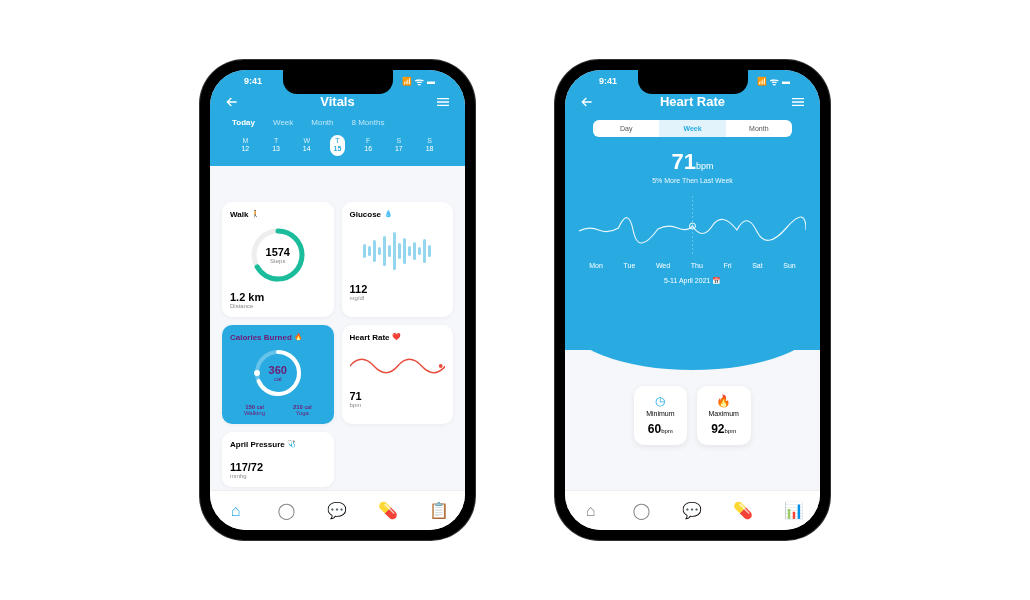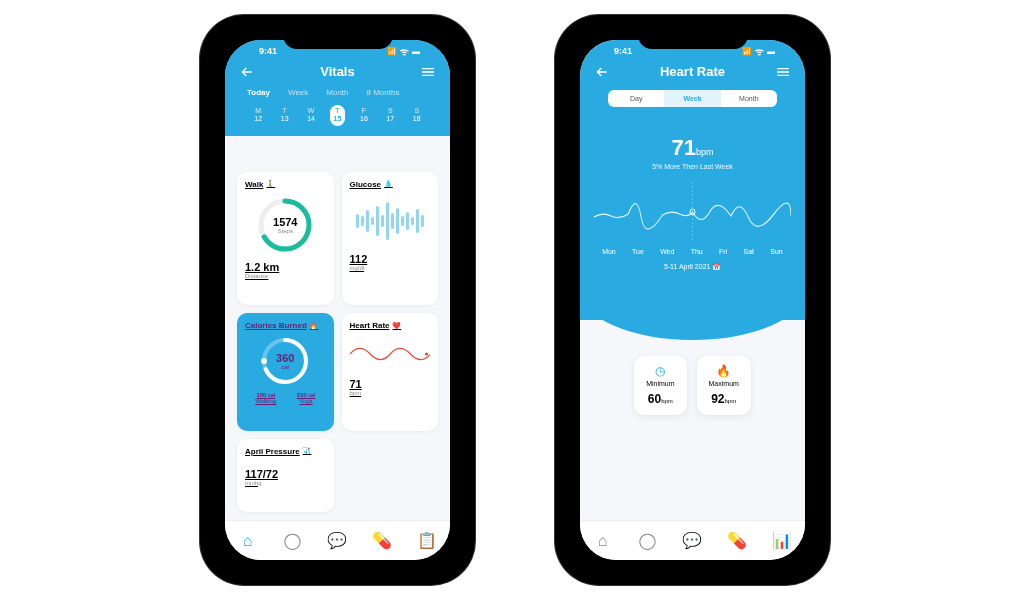--- a/index.html
+++ b/index.html
@@ -1,18 +1,18 @@
 <!DOCTYPE html>
 <html><head>
 <meta charset="utf-8">
 <style>
 * { margin: 0; padding: 0; box-sizing: border-box; font-family: -apple-system, BlinkMacSystemFont, 'Segoe UI', sans-serif; }
 body { background: #fff; width: 1030px; height: 600px; display: flex; justify-content: center; align-items: center; gap: 80px; }
 
-.phone { width: 275px; height: 570px; background: #000; border-radius: 44px; padding: 25px; position: relative; box-shadow: 0 0 0 1px #333; }
+.phone { width: 275px; height: 480px; background: #000; border-radius: 44px; padding: 10px; position: relative; box-shadow: 0 0 0 1px #333; }
 .phone::before { content: ''; position: absolute; top: 10px; left: 50%; transform: translateX(-50%); width: 110px; height: 24px; background: #000; border-radius: 0 0 14px 14px; z-index: 100; }
 .screen { width: 100%; height: 100%; background: #f5f7fa; border-radius: 36px; overflow: hidden; position: relative; display: flex; flex-direction: column; }
 
 .status-bar { height: 22px; display: flex; justify-content: space-between; align-items: center; padding: 0 16px 0 20px; font-size: 9px; font-weight: 600; color: #fff; position: relative; z-index: 10; }
 .status-icons { display: flex; gap: 3px; align-items: center; }
 .signal, .wifi, .battery { display: inline-block; }
 .signal::before { content: '📶'; font-size: 8px; }
 .wifi::before { content: 'ᯤ'; font-size: 10px; }
 .battery::before { content: '▬'; font-size: 8px; }
 
@@ -25,21 +25,21 @@
 .tabs-row { display: flex; gap: 18px; font-size: 8px; padding: 6px 8px 4px; }
 .tab-item { opacity: 0.7; cursor: pointer; }
 .tab-item.active { opacity: 1; font-weight: 700; }
 
 .days-row { display: flex; justify-content: space-around; padding: 4px 6px 2px; font-size: 7px; }
 .day-item { text-align: center; line-height: 1.2; cursor: pointer; padding: 2px 4px; border-radius: 8px; }
 .day-item.active { background: #fff; color: #29ABE2; font-weight: 700; }
 .day-label { opacity: 0.8; }
 
 .content { flex: 1; padding: 36px 12px 8px; overflow-y: auto; display: grid; grid-template-columns: 1fr 1fr; gap: 8px; }
-.card { background: #fff; border-radius: 10px; padding: 8px; box-shadow: 0 1px 4px rgba(0,0,0,0.05); text-decoration: underline; }
+.card { background: #fff; border-radius: 10px; padding: 8px; box-shadow: 0 1px 4px rgba(0,0,0,0.05); }
 .card.blue { background: #29ABE2; color: #701a75; }
 .card-title { font-size: 8px; font-weight: 700; display: flex; align-items: center; gap: 3px; }
 .card-icon { font-size: 7px; }
 
 .walk-ring { width: 60px; height: 60px; margin: 6px auto; position: relative; }
 .ring-svg { transform: rotate(-90deg); }
 .ring-center { position: absolute; top: 50%; left: 50%; transform: translate(-50%,-50%); text-align: center; }
 .ring-num { font-size: 11px; font-weight: 700; }
 .ring-lbl { font-size: 6px; color: #888; }
 
@@ -63,21 +63,21 @@
 .bottom-nav { height: 40px; background: #fff; display: flex; justify-content: space-around; align-items: center; border-top: 1px solid #eee; }
 .nav-icon { width: 18px; height: 18px; cursor: pointer; color: #888; display: flex; align-items: center; justify-content: center; }
 .nav-icon.active { color: #29ABE2; }
 
 
 .header2 { background: #29ABE2; color: #fff; padding: 0 14px; position: relative; height: 280px; }
 .header2-curve { position: absolute; bottom: -20px; left: 0; right: 0; height: 50px; background: #29ABE2; border-radius: 0 0 50% 50% / 0 0 100% 100%; }
 .seg-control { display: flex; background: #fff; border-radius: 6px; margin: 8px 14px 0; overflow: hidden; }
 .seg-item { flex: 1; text-align: center; font-size: 7px; padding: 5px 0; color: #555; cursor: pointer; }
 .seg-item.active { background: #e3f3fb; color: #29ABE2; font-weight: 600; }
-.hr-big { text-align: center; margin-top: 28px; }
+.hr-big { text-align: center; margin-top: 12px; }
 .hr-big-val { font-size: 22px; font-weight: 700; }
 .hr-big-unit { font-size: 9px; }
 .hr-sub { font-size: 7px; opacity: 0.9; margin-top: 2px; }
 .hr-line-chart { height: 60px; margin: 12px 0 6px; position: relative; }
 .week-labels { display: flex; justify-content: space-around; font-size: 7px; margin-top: 4px; }
 .date-range { text-align: center; font-size: 7px; margin-top: 8px; }
 
 .stat-cards { display: flex; gap: 10px; justify-content: center; margin-top: 36px; position: relative; z-index: 5; }
 .stat-card { background: #fff; border-radius: 10px; padding: 8px 12px; text-align: center; box-shadow: 0 2px 6px rgba(0,0,0,0.08); }
 .stat-icon { font-size: 12px; }

